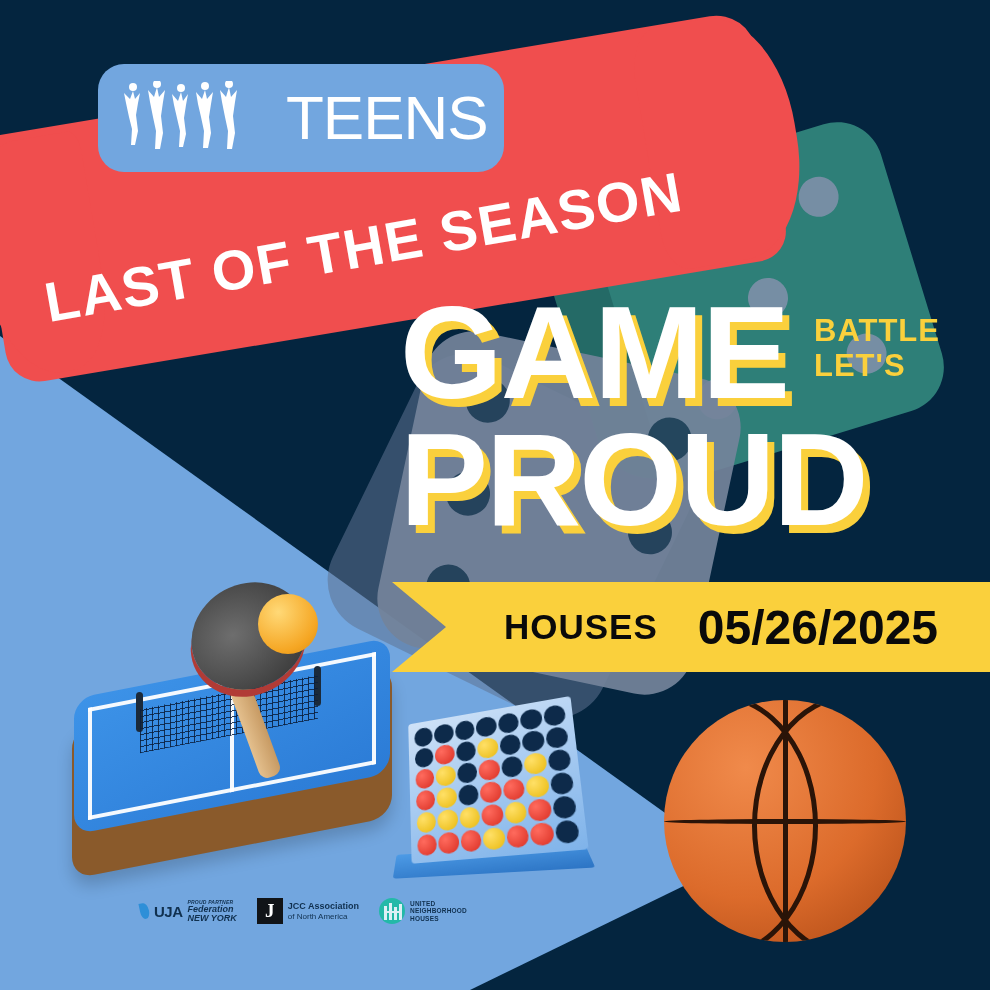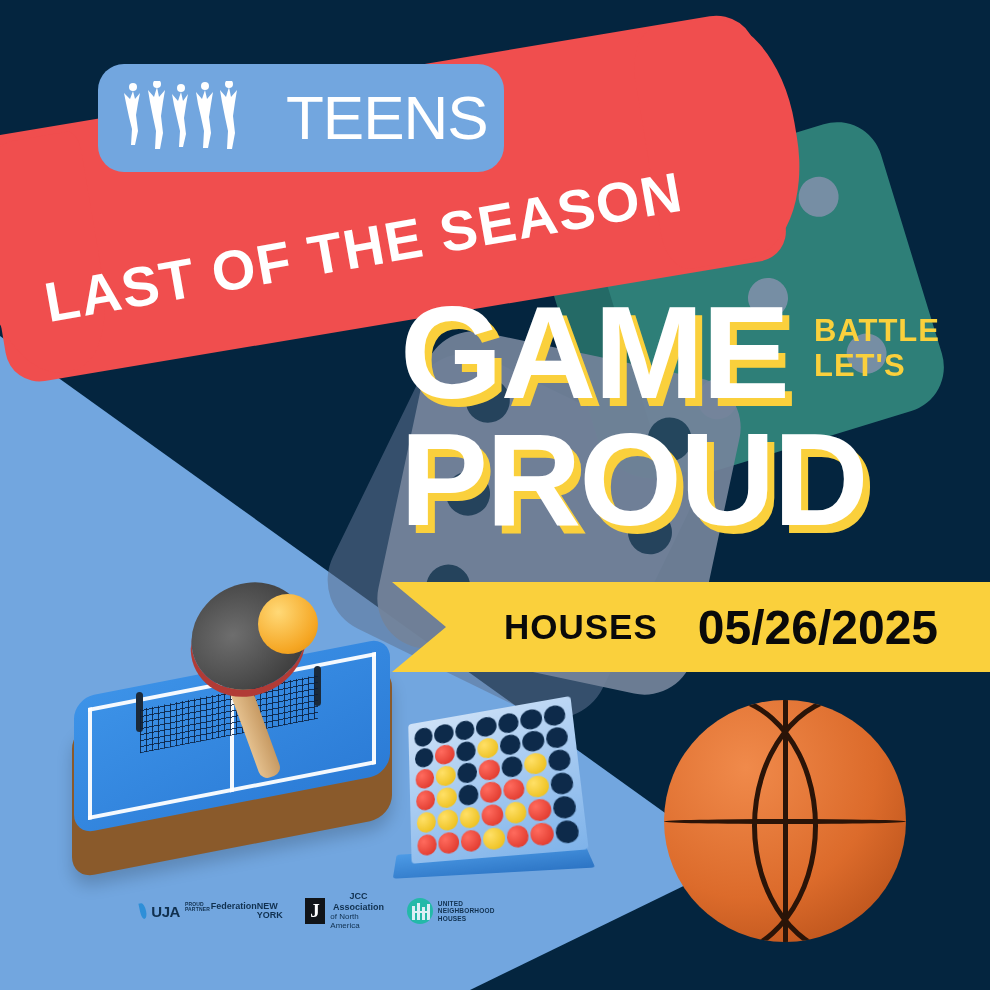--- a/index.html
+++ b/index.html
@@ -195,21 +195,21 @@
   .logos{
     position:absolute;left:140px;top:886px;width:332px;height:50px;
     display:flex;align-items:center;gap:20px;
   }
   .logo{display:flex;align-items:center;gap:5px;}
   .uja-flame{
     width:9px;height:16px;background:#2E8FD8;
     border-radius:0 60% 55% 55%;transform:rotate(-12deg);
   }
   .uja-abbr{color:#10304F;font-size:15px;font-weight:bold;letter-spacing:-.5px;}
-  .uja-stack{display:flex;line-height:1;}
+  .uja-stack{display:flex;flex-direction:column;line-height:1;font-style:italic;}
   .uja-top{color:#10304F;font-size:5px;font-weight:bold;letter-spacing:.2px;}
   .uja-fed{color:#10304F;font-size:9px;font-weight:bold;}
   .uja-ny{color:#10304F;font-size:9px;font-weight:bold;}
   .jcc-mark{
     width:26px;height:26px;background:#111418;color:#FFFFFF;
     display:flex;align-items:center;justify-content:center;
     font-size:19px;font-weight:bold;font-family:"Liberation Serif", serif;
   }
   .jcc-stack{display:flex;flex-direction:column;line-height:1.15;}
   .jcc-l1{color:#10304F;font-size:9px;font-weight:bold;text-align:center;}

